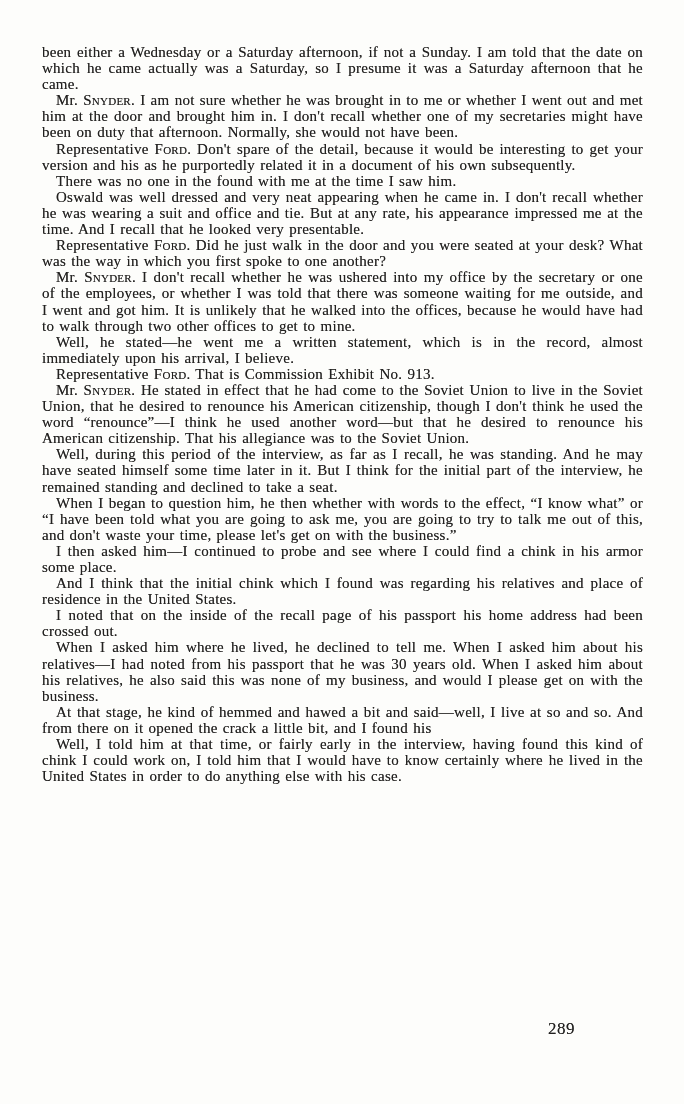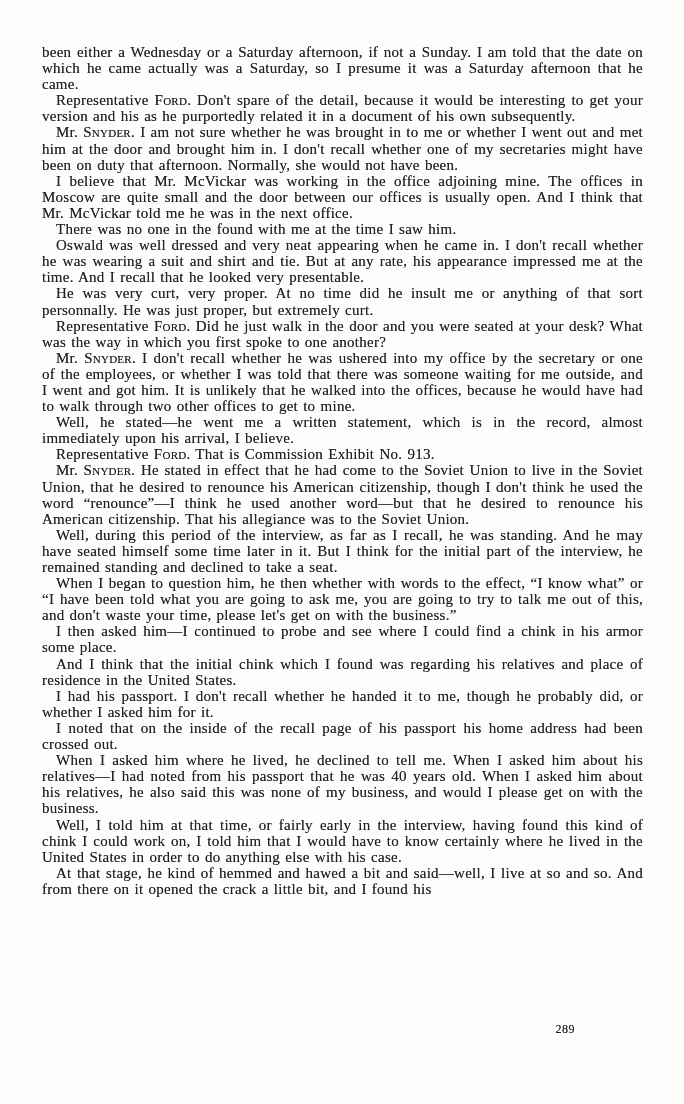--- a/index.html
+++ b/index.html
@@ -38,47 +38,44 @@
   }
   .sc {
     font-variant: small-caps;
   }
   .folio {
     position: absolute;
     top: 1020px;
     left: 42px;
     width: 533px;
     text-align: right;
-    font-size: 12px;
+    font-size: 17px;
     line-height: 18px;
     letter-spacing: 0.5px;
     text-shadow: 0 0 0.4px rgba(20,18,16,0.55);
   }
 </style>
 </head>
 <body>
 
 <div class="page">
   <div class="text-block">
       <p class="para no-indent">been either a Wednesday or a Saturday afternoon, if not a Sunday.  I am told that the date on which he came actually was a Saturday, so I presume it was a Saturday afternoon that he came.</p>
+      <p class="para"><span>Mr. <span class="sc">Snyder</span>. </span>I am not sure whether he was brought in to me or whether I went out and met him at the door and brought him in.  I don't recall whether one of my secretaries might have been on duty that afternoon.  Normally, she would not have been.</p>
       <p class="para"><span>Representative <span class="sc">Ford</span>. </span>Don't spare of the detail, because it would be interesting to get your version and his as he purportedly related it in a document of his own subsequently.</p>
-      <p class="para"><span>Mr. <span class="sc">Snyder</span>. </span>I am not sure whether he was brought in to me or whether I went out and met him at the door and brought him in.  I don't recall whether one of my secretaries might have been on duty that afternoon.  Normally, she would not have been.</p>
-      <p class="para">I believe that Mr. McVickar was working in the office adjoining mine.  The offices in Moscow are quite small and the door between our offices is usually open.  And I think that Mr. McVickar told me he was in the next office.</p>
       <p class="para">There was no one in the found with me at the time I saw him.</p>
-      <p class="para">Oswald was well dressed and very neat appearing when he came in.  I don't recall whether he was wearing a suit and shirt and tie.  But at any rate, his appearance impressed me at the time.  And I recall that he looked very presentable.</p>
-      <p class="para">He was very curt, very proper.  At no time did he insult me or anything of that sort personnally.  He was just proper, but extremely curt.</p>
+      <p class="para">Oswald was well dressed and very neat appearing when he came in.  I don't recall whether he was wearing a suit and office and tie.  But at any rate, his appearance impressed me at the time.  And I recall that he looked very presentable.</p>
       <p class="para"><span>Representative <span class="sc">Ford</span>. </span>Did he just walk in the door and you were seated at your desk?  What was the way in which you first spoke to one another?</p>
       <p class="para"><span>Mr. <span class="sc">Snyder</span>. </span>I don't recall whether he was ushered into my office by the secretary or one of the employees, or whether I was told that there was someone waiting for me outside, and I went and got him.  It is unlikely that he walked into the offices, because he would have had to walk through two other offices to get to mine.</p>
       <p class="para">Well, he stated—he went me a written statement, which is in the record, almost immediately upon his arrival, I believe.</p>
       <p class="para"><span>Representative <span class="sc">Ford</span>. </span>That is Commission Exhibit No. 913.</p>
       <p class="para"><span>Mr. <span class="sc">Snyder</span>. </span>He stated in effect that he had come to the Soviet Union to live in the Soviet Union, that he desired to renounce his American citizenship, though I don't think he used the word “renounce”—I think he used another word—but that he desired to renounce his American citizenship.  That his allegiance was to the Soviet Union.</p>
       <p class="para">Well, during this period of the interview, as far as I recall, he was standing.  And he may have seated himself some time later in it.  But I think for the initial part of the interview, he remained standing and declined to take a seat.</p>
       <p class="para">When I began to question him, he then whether with words to the effect, “I know what” or “I have been told what you are going to ask me, you are going to try to talk me out of this, and don't waste your time, please let's get on with the business.”</p>
       <p class="para">I then asked him—I continued to probe and see where I could find a chink in his armor some place.</p>
       <p class="para">And I think that the initial chink which I found was regarding his relatives and place of residence in the United States.</p>
-      <p class="para">I had his passport.  I don't recall whether he handed it to me, though he probably did, or whether I asked him for it.</p>
       <p class="para">I noted that on the inside of the recall page of his passport his home address had been crossed out.</p>
-      <p class="para">When I asked him where he lived, he declined to tell me.  When I asked him about his relatives—I had noted from his passport that he was 40 years old.  When I asked him about his relatives, he also said this was none of my business, and would I please get on with the business.</p>
+      <p class="para">When I asked him where he lived, he declined to tell me.  When I asked him about his relatives—I had noted from his passport that he was 30 years old.  When I asked him about his relatives, he also said this was none of my business, and would I please get on with the business.</p>
+      <p class="para">At that stage, he kind of hemmed and hawed a bit and said—well, I live at so and so.  And from there on it opened the crack a little bit, and I found his</p>
       <p class="para">Well, I told him at that time, or fairly early in the interview, having found this kind of chink I could work on, I told him that I would have to know certainly where he lived in the United States in order to do anything else with his case.</p>
-      <p class="para">At that stage, he kind of hemmed and hawed a bit and said—well, I live at so and so.  And from there on it opened the crack a little bit, and I found his</p>
     </div>
   <div class="folio">289</div>
 </div>
 
 </body></html>

